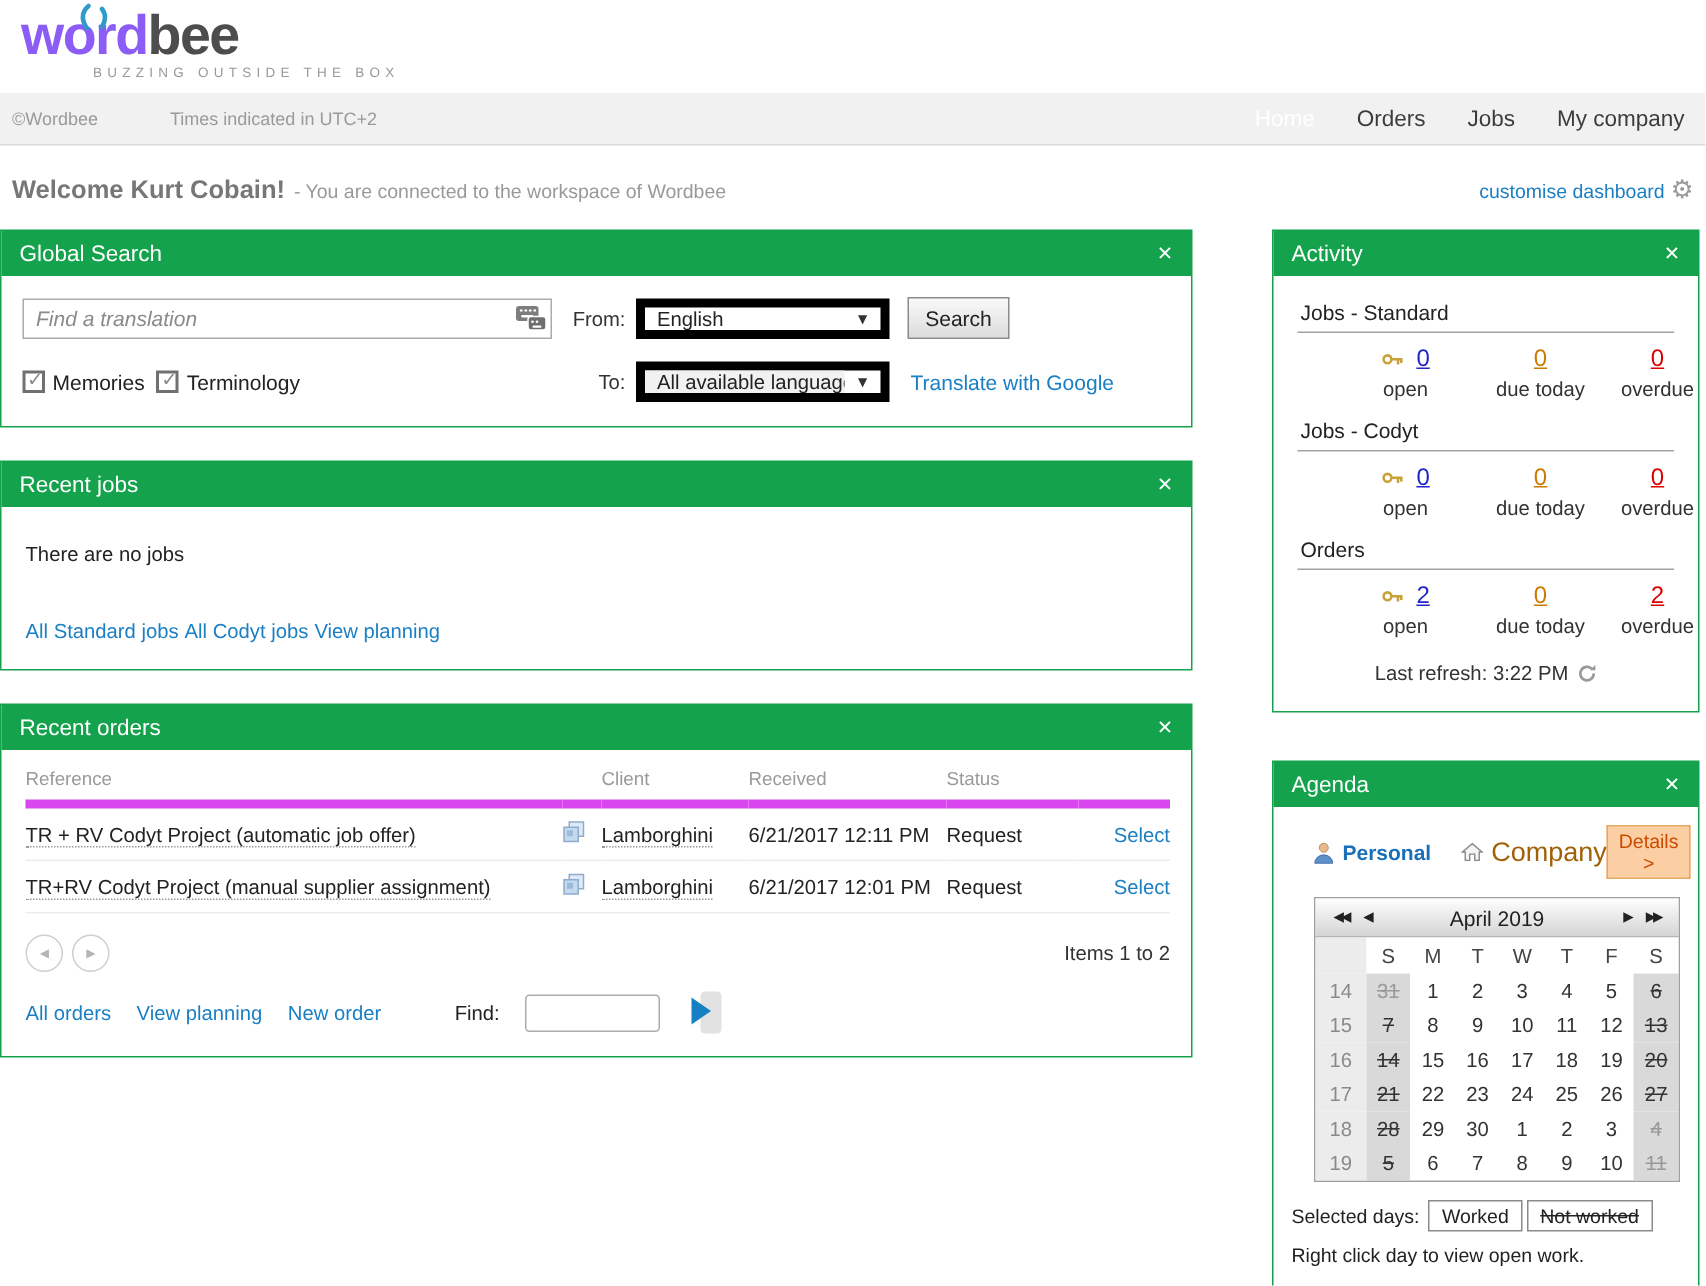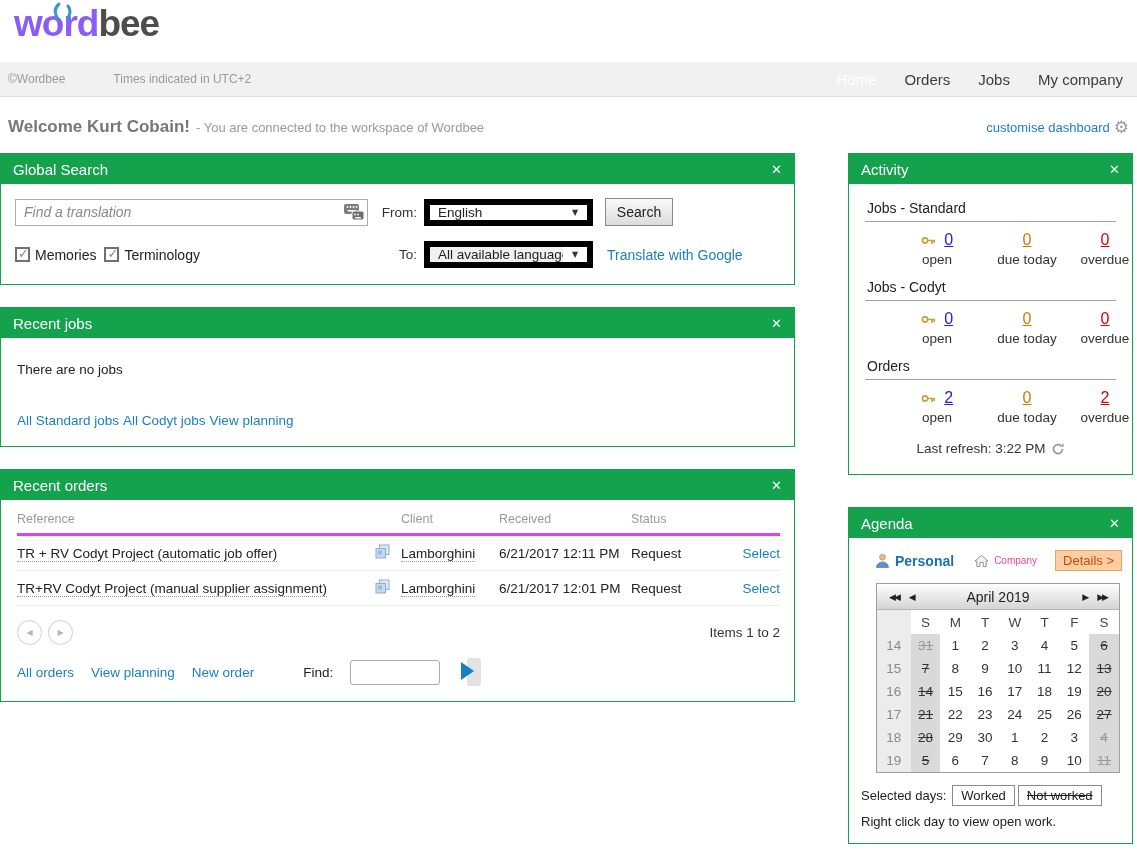--- a/index.html
+++ b/index.html
@@ -74,21 +74,21 @@
   
   .rj-body { padding:24px 14px 18px 16px; }
   .rj-empty { font-size:13.5px; color:#222; }
   .rj-links { margin-top:36px; display:flex; gap:4px; }
   .blue-link { color:#1b7fc4; font-size:13.5px; text-decoration:none; cursor:pointer; }
 
   
   .ro-body { padding:2px 14px 14px 16px; }
   table.orders { width:100%; border-collapse:collapse; font-size:13.5px; }
   table.orders th { font-weight:normal; color:#9a9a9a; font-size:12.5px; text-align:left;
-                    padding:10px 0 7px 0; border-bottom:3px solid #d946ef; }
+                    padding:10px 0 7px 0; border-bottom:6px solid #d946ef; }
   table.orders td { padding:8px 0; border-bottom:1px solid #ededed; color:#222; }
   .dotted { border-bottom:1px dotted #9a9a9a; cursor:pointer; }
   td.status { color:#dd9922; }
   td.sel, th.sel { text-align:right; }
   td.sel a { color:#1b7fc4; text-decoration:none; cursor:pointer; }
   .pager-row { display:flex; align-items:center; margin-top:14px; }
   .pager-btn { width:25px; height:25px; border:1px solid #cfcfcf; border-radius:50%;
                display:flex; align-items:center; justify-content:center;
                color:#b5b5b5; font-size:8px; margin-right:6px; background:#fff; cursor:pointer; }
   .items-count { margin-left:auto; font-size:13.5px; color:#333; }
@@ -115,21 +115,21 @@
   .act-labels { display:grid; grid-template-columns:96px 84px 72px; padding-left:24px; margin-top:3px; }
   .act-label { text-align:center; font-size:13.5px; color:#333; }
   .last-refresh { text-align:center; font-size:13.5px; color:#333; margin:16px 0 8px 0;
                   display:flex; align-items:center; justify-content:center; gap:5px; }
 
   
   .ag-body { padding:12px 10px 14px 12px; }
   .ag-tabs { display:flex; align-items:center; padding-left:14px; }
   .ag-tab { display:flex; align-items:center; gap:5px; text-decoration:none; cursor:pointer; }
   .ag-tab.personal { color:#1b6fb8; font-weight:bold; font-size:14px; }
-  .ag-tab.company { color:#ec4899; font-size:10px; margin-left:20px; }
+  .ag-tab.company { color:#a16207; font-size:18px; margin-left:20px; }
   .details-btn { margin-left:auto; background:#fbcfa3; border:1px solid #e3a763; color:#cc4a00;
                  font-size:13px; padding:2px 7px; cursor:pointer; font-family:inherit; }
   .calendar { width:244px; margin:12px 2px 0 auto; border:1px solid #9f9f9f; }
   .cal-nav { height:26px; display:flex; align-items:center; padding:0 7px;
              background:linear-gradient(#fefefe,#d4d4d4); border-bottom:1px solid #b5b5b5; }
   .cal-arrow { font-size:9px; color:#222; cursor:pointer; letter-spacing:-2px; margin:0 5px; }
   .cal-title { flex:1; text-align:center; font-size:14px; color:#222; }
   table.cal { width:100%; border-collapse:collapse; font-size:13.5px; text-align:center; }
   table.cal th { font-weight:normal; color:#444; height:24px; width:30px; background:#fff; }
   table.cal th.wk, table.cal td.wk { background:#ececec; color:#8a8a8a; width:34px; }
@@ -145,20 +145,21 @@
 </style>
 </head>
 <body>
 
 <div class="logo-row">
   <div class="logo-word"><span class="w1">word</span><span class="w2">bee</span></div>
   <svg class="antennae" width="40" height="18" viewBox="0 0 40 18">
     <path d="M12 17 Q6 8 13 2" fill="none" stroke="#2e9bc9" stroke-width="3" stroke-linecap="round"></path>
     <path d="M22 16 Q26 9 22 4" fill="none" stroke="#2e9bc9" stroke-width="3" stroke-linecap="round"></path>
   </svg>
+  <div class="logo-tag">BUZZING OUTSIDE THE BOX</div>
 </div>
 
 <div class="topbar">
   <span class="copyright">©Wordbee</span>
   <span class="tz">Times indicated in UTC+2</span>
   <div class="topnav">
     <a class="active">Home</a>
     <a>Orders</a>
     <a>Jobs</a>
     <a>My company</a>

